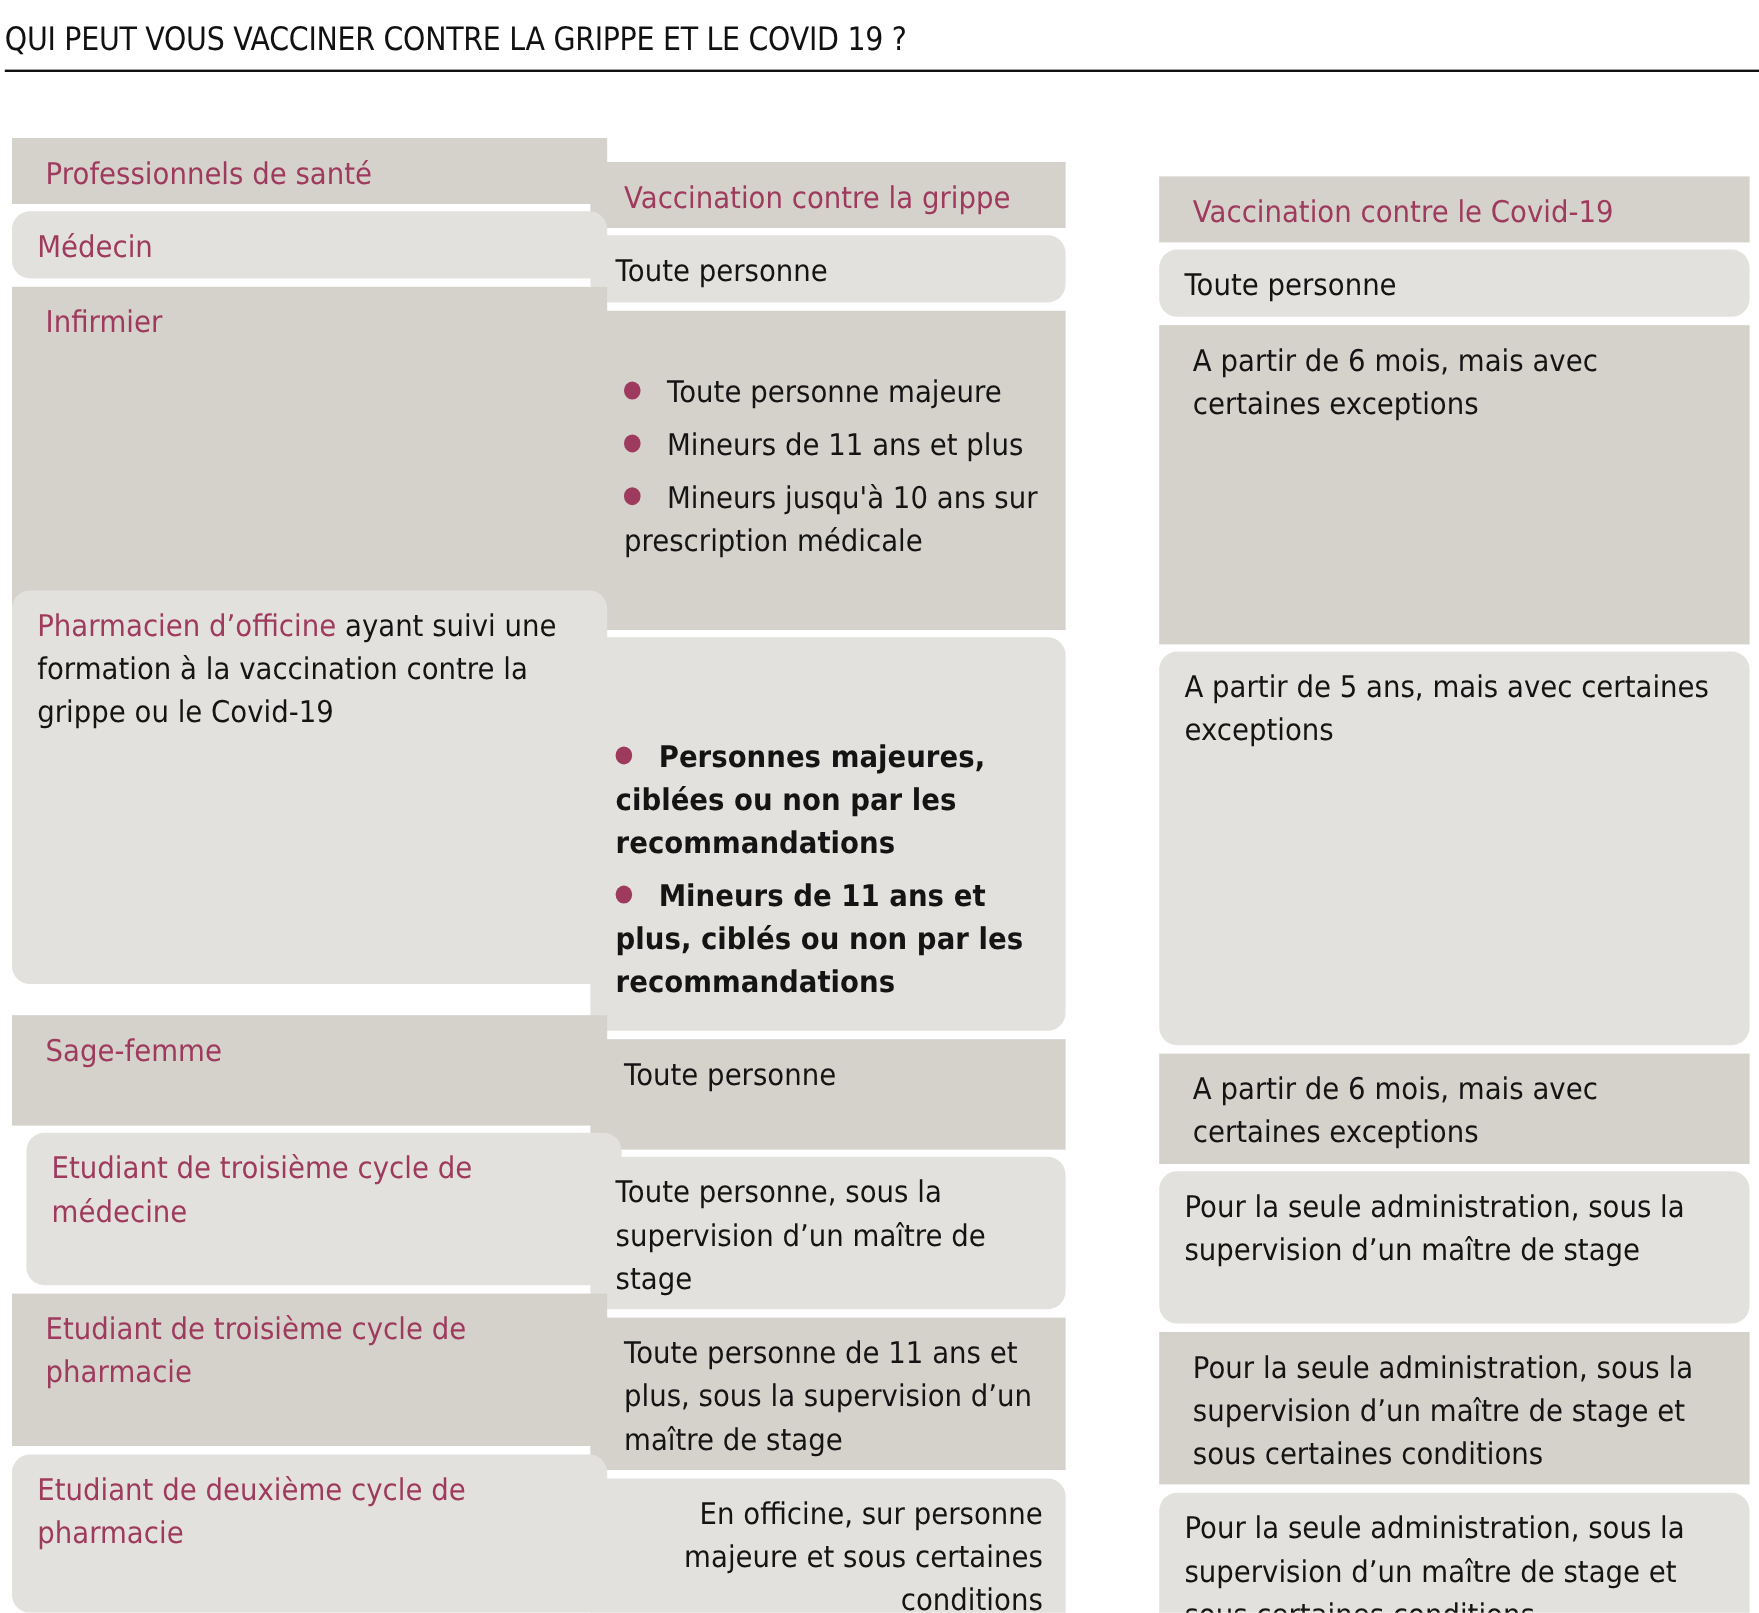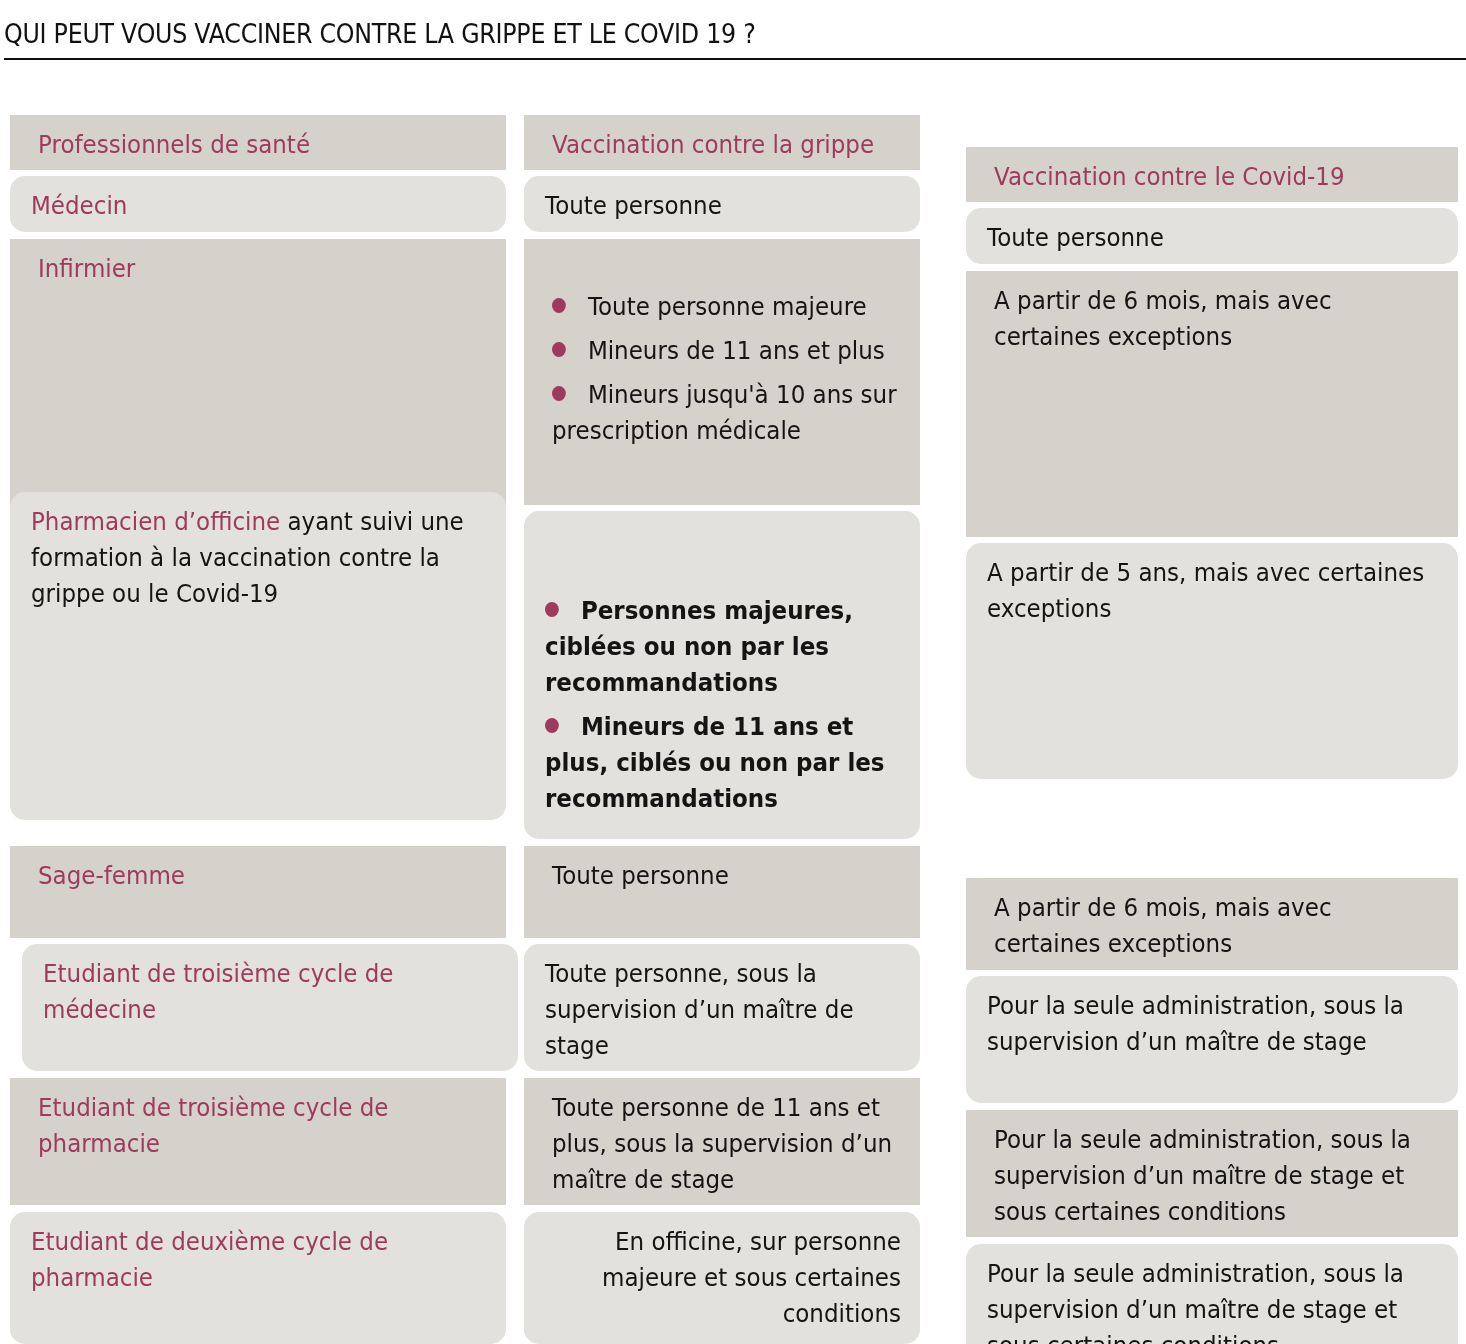--- a/index.html
+++ b/index.html
@@ -8,21 +8,21 @@
   .title { position: absolute; left: 4px; top: 18px; font-size: 27px; letter-spacing: -0.3px;
            font-family: "DejaVu Sans", sans-serif; color: #111; white-space: nowrap;
            transform: scaleX(0.88); transform-origin: left top; }
   .rule { position: absolute; left: 4px; right: 0; top: 58px; height: 2px; background: #111; }
   .cell { position: absolute; box-sizing: border-box; padding: 12px 20px 0 21px;
           font-size: 25px; line-height: 36px; }
   .dark { background: #d5d1cb; padding-left: 28px; }
   .light { background: #e3e1dd; border-radius: 15px; }
   .mag { color: #9e3a5e; }
   .c1 { left: 10px; width: 496px; }
-  .c2 { left: 524px; width: 396px; }
+  .c2 { left: 492px; width: 396px; margin-top: 20px; }
   .c3 { left: 966px; width: 492px; margin-top: 32px; }
   .txt { display: block; transform: scaleX(0.92); transform-origin: left top; width: 109%; }
   .bullet-list { list-style: none; margin: 0; padding: 0; }
   .bullet-list li { margin-bottom: 8px; }
   .dot { display: inline-block; width: 15px; height: 15px; border-radius: 50%; background: #9e3a5e;
          margin-right: 24px; vertical-align: 2px; }
 </style>
 </head>
 <body>
 
@@ -67,21 +67,21 @@
 
   <div class="cell light c1" style="top:492px;height:328px;">
     <span class="txt"><span class="mag">Pharmacien d’officine</span><span> ayant suivi une formation à la vaccination contre la grippe ou le Covid-19</span></span>
   </div>
   <div class="cell light c2" style="top:511px;height:328px;padding-top:82px;font-weight:bold;">
     <ul class="bullet-list txt">
       <li><span class="dot"></span><span>Personnes majeures, ciblées ou non par les recommandations</span></li>
       <li><span class="dot"></span><span>Mineurs de 11 ans et plus, ciblés ou non par les recommandations</span></li>
     </ul>
   </div>
-  <div class="cell light c3" style="top:511px;height:236px;">
+  <div class="cell light c3" style="top:511px;height:328px;">
     <span class="txt">A partir de 5 ans, mais avec certaines exceptions</span>
   </div>
 
   <div class="cell dark c1" style="top:846px;height:92px;">
     <span class="txt mag">Sage-femme</span>
   </div>
   <div class="cell dark c2" style="top:846px;height:92px;">
     <span class="txt">Toute personne</span>
   </div>
   <div class="cell dark c3" style="top:846px;height:92px;">

